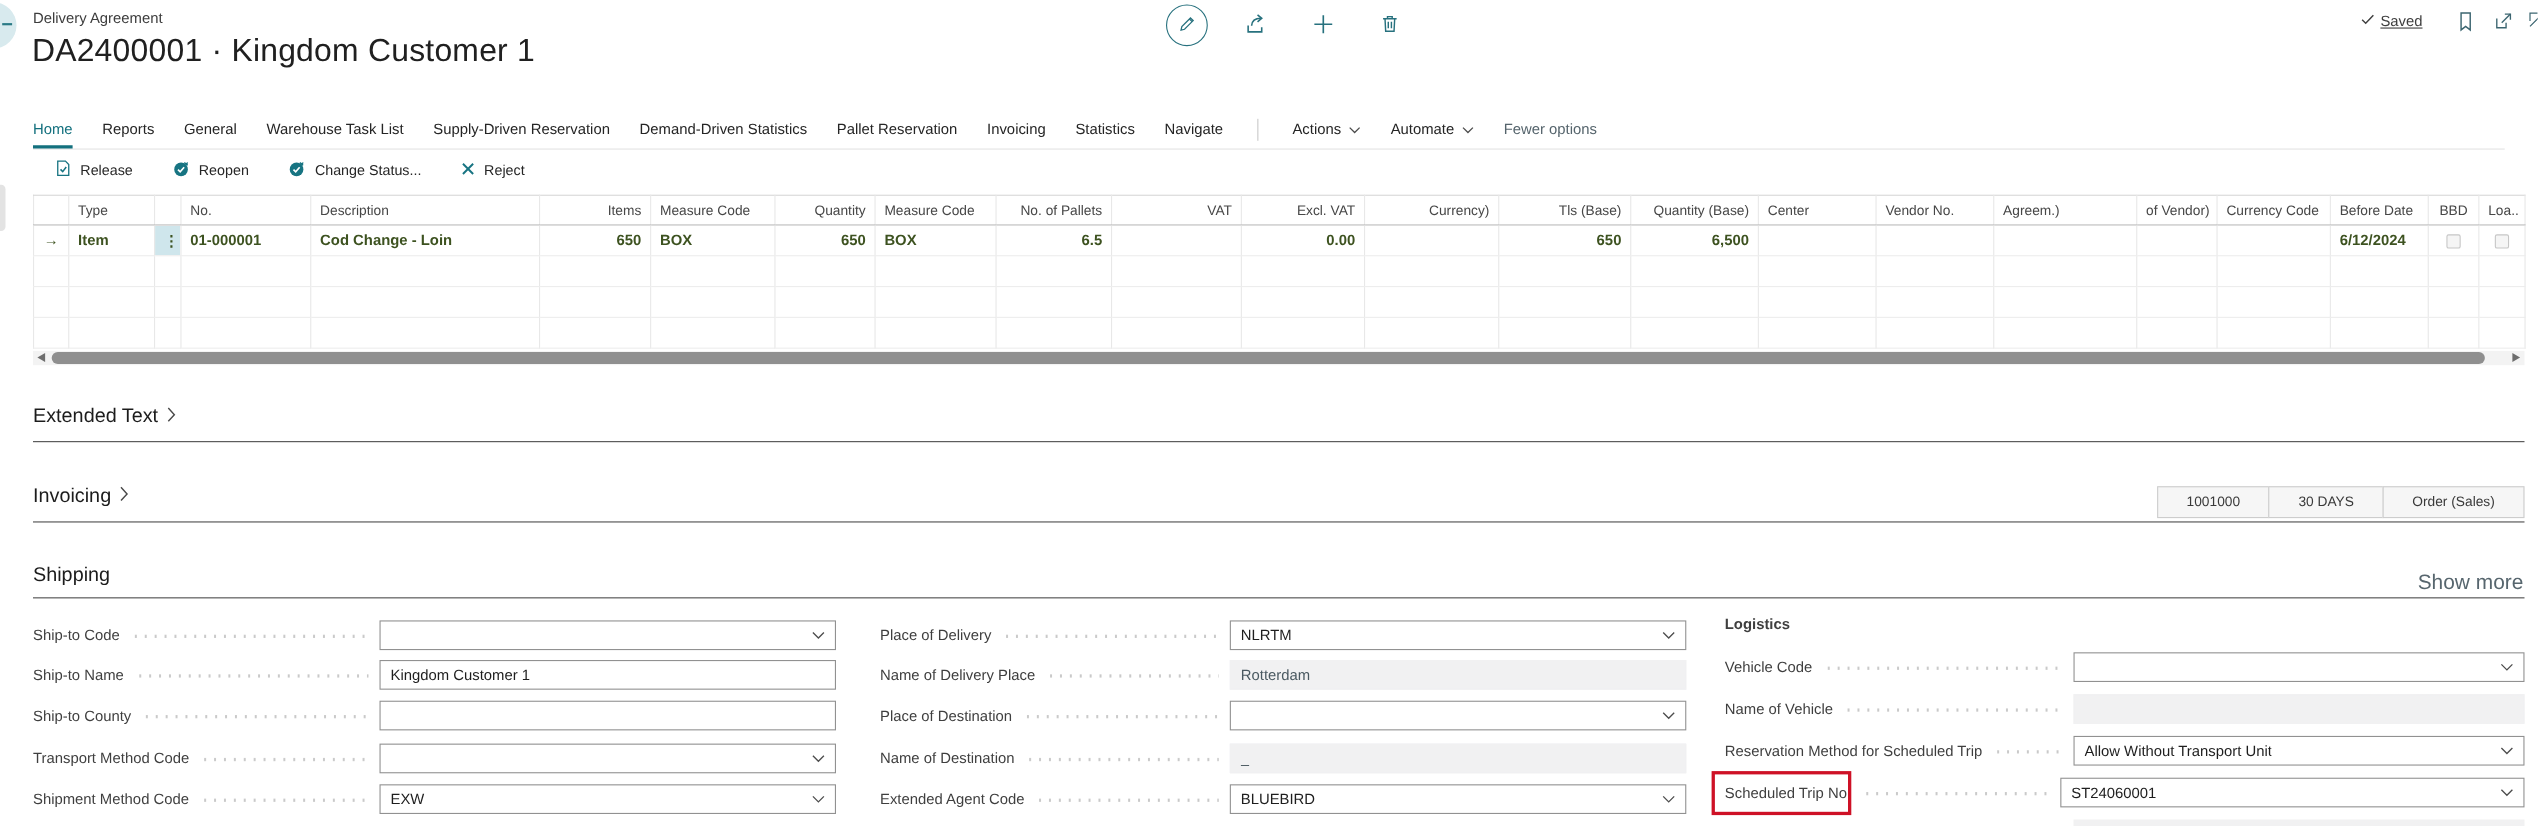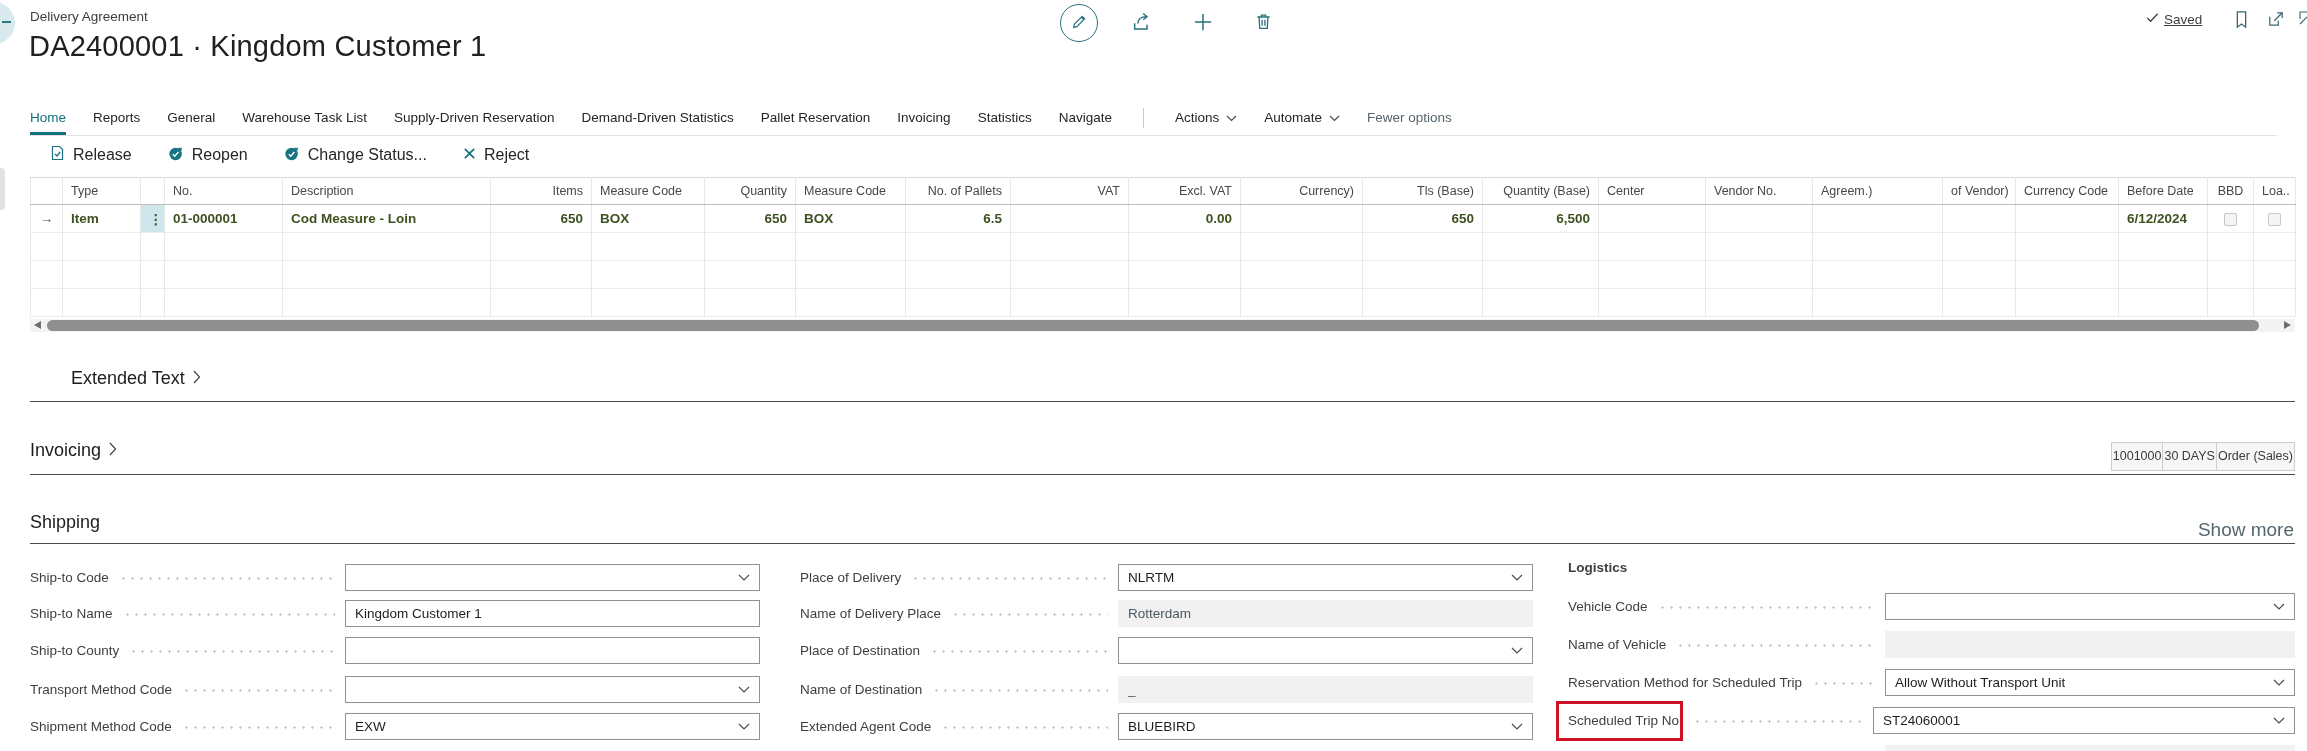--- a/index.html
+++ b/index.html
@@ -31,21 +31,21 @@
   .tabstrip { position:absolute; left:30px; top:100px; width:2247px; height:36px;
     display:flex; align-items:center; gap:27px; border-bottom:1px solid #e3e3e3; }
   .tab { font-size:13.5px; color:#252525; height:100%; display:flex; align-items:center; cursor:pointer; white-space:nowrap; }
   .tab.active { color:#13707e; box-shadow:inset 0 -3px 0 #13707e; font-weight:400; }
   .tab-sep { width:1px; height:20px; background:#c9c9c9; margin:0 4px; }
   .menu-tab { display:flex; gap:7px; }
   .fewer { color:#55646c; }
 
   
   .actionbar { position:absolute; left:50px; top:137px; height:35px; display:flex; align-items:center; gap:36px; }
-  .act-btn { display:flex; align-items:center; gap:8px; font-size:16px; color:#262626; background:none; border:none; cursor:pointer; font-family:inherit; }
+  .act-btn { display:flex; align-items:center; gap:8px; font-size:13px; color:#262626; background:none; border:none; cursor:pointer; font-family:inherit; }
 
   
   table.grid { position:absolute; left:30px; top:177px; width:2265px; table-layout:fixed;
     border-collapse:collapse; }
   table.grid th { height:27px; font-size:12.5px; font-weight:400; color:#474747; padding:0 8px;
     border-top:1px solid #d8d8d8; border-bottom:1px solid #bcbcbc; border-right:1px solid #e8e8e8;
     white-space:nowrap; overflow:hidden; text-align:left; }
   table.grid td { height:28px; font-size:13.5px; font-weight:700; color:#3d5220; padding:0 8px;
     border-right:1px solid #e8e8e8; border-bottom:1px solid #ededed; white-space:nowrap; overflow:hidden; }
   table.grid th:first-child, table.grid td:first-child { border-left:1px solid #e8e8e8; }
@@ -59,21 +59,21 @@
   .hs-arrow { position:absolute; top:2px; width:0; height:0; border-style:solid; cursor:pointer; }
   .hs-left { left:4px; border-width:4.5px 7px 4.5px 0; border-color:transparent #6e6e6e transparent transparent; }
   .hs-right { right:4px; border-width:4.5px 0 4.5px 7px; border-color:transparent transparent transparent #6e6e6e; }
   .hs-thumb { position:absolute; left:17px; top:1px; width:2212px; height:11px; background:#8f8f8f; border-radius:6px; cursor:grab; }
 
   
   .section-head { position:absolute; left:30px; display:flex; align-items:center; gap:8px;
     font-size:18px; color:#1c1c1c; cursor:pointer; }
   .section-rule { position:absolute; left:30px; width:2265px; border-top:1.5px solid #4c4c4c; }
   .tiles { position:absolute; top:442px; right:12px; display:flex; }
-  .tile { height:29px; line-height:27px; padding:0 1px; background:#f6f6f6; border:1px solid #cdcdcd;
+  .tile { height:29px; line-height:27px; padding:0 26px; background:#f6f6f6; border:1px solid #cdcdcd;
     margin-left:-1px; font-size:12.5px; color:#3a3a3a; white-space:nowrap; cursor:pointer; }
   .show-more { position:absolute; top:519px; right:13px; font-size:19px; color:#57666e; cursor:pointer; }
 
   
   .field { position:absolute; height:27px; display:flex; align-items:center; }
   .f-label { font-size:13.5px; color:#3f3f3f; white-space:nowrap; flex:none; }
   .leader { flex:1 1 auto; height:3px; margin:2px 10px 0 10px; align-self:center;
     background-image:radial-gradient(circle, #c9c9c9 1.2px, rgba(0,0,0,0) 1.4px);
     background-size:9px 3px; background-repeat:repeat-x; }
   .ctrl { flex:none; height:27px; border:1px solid #919191; background:#fff; display:flex;
@@ -274,21 +274,21 @@
           <th class="al-c">BBD</th>
           <th class="al-c">Loa..</th>
         </tr>
       </thead>
     <tbody>
         <tr>
           <td class="arrow-cell">→</td>
           <td>Item</td>
           <td class="dots-cell">⋮</td>
           <td>01-000001</td>
-          <td>Cod Measure - Loin</td>
+          <td>Cod Change - Loin</td>
           <td class="al-r">650</td>
           <td>BOX</td>
           <td class="al-r">650</td>
           <td>BOX</td>
           <td class="al-r">6.5</td>
           <td class="al-r"></td>
           <td class="al-r">0.00</td>
           <td class="al-r"></td>
           <td class="al-r">650</td>
           <td class="al-r">6,500</td>
@@ -378,21 +378,21 @@
         </tr>
       </tbody>
   </table>
 
   <div class="hscroll">
     <span class="hs-arrow hs-left"></span>
     <span class="hs-thumb"></span>
     <span class="hs-arrow hs-right"></span>
   </div>
 
-  <div class="section-head" style="top:368px;margin-left:41px;">
+  <div class="section-head" style="top:368px;">
     <span>Extended Text</span>
     <span>
       <svg width="8" height="14" viewBox="0 0 8 14" fill="none" stroke="#4a4a4a" stroke-width="1.3">
           <path d="M1 1l5.5 6L1 13"></path>
         </svg>
     </span>
   </div>
   <div class="section-rule" style="top:401px;"></div>
 
   <div class="section-head" style="top:440px;">

